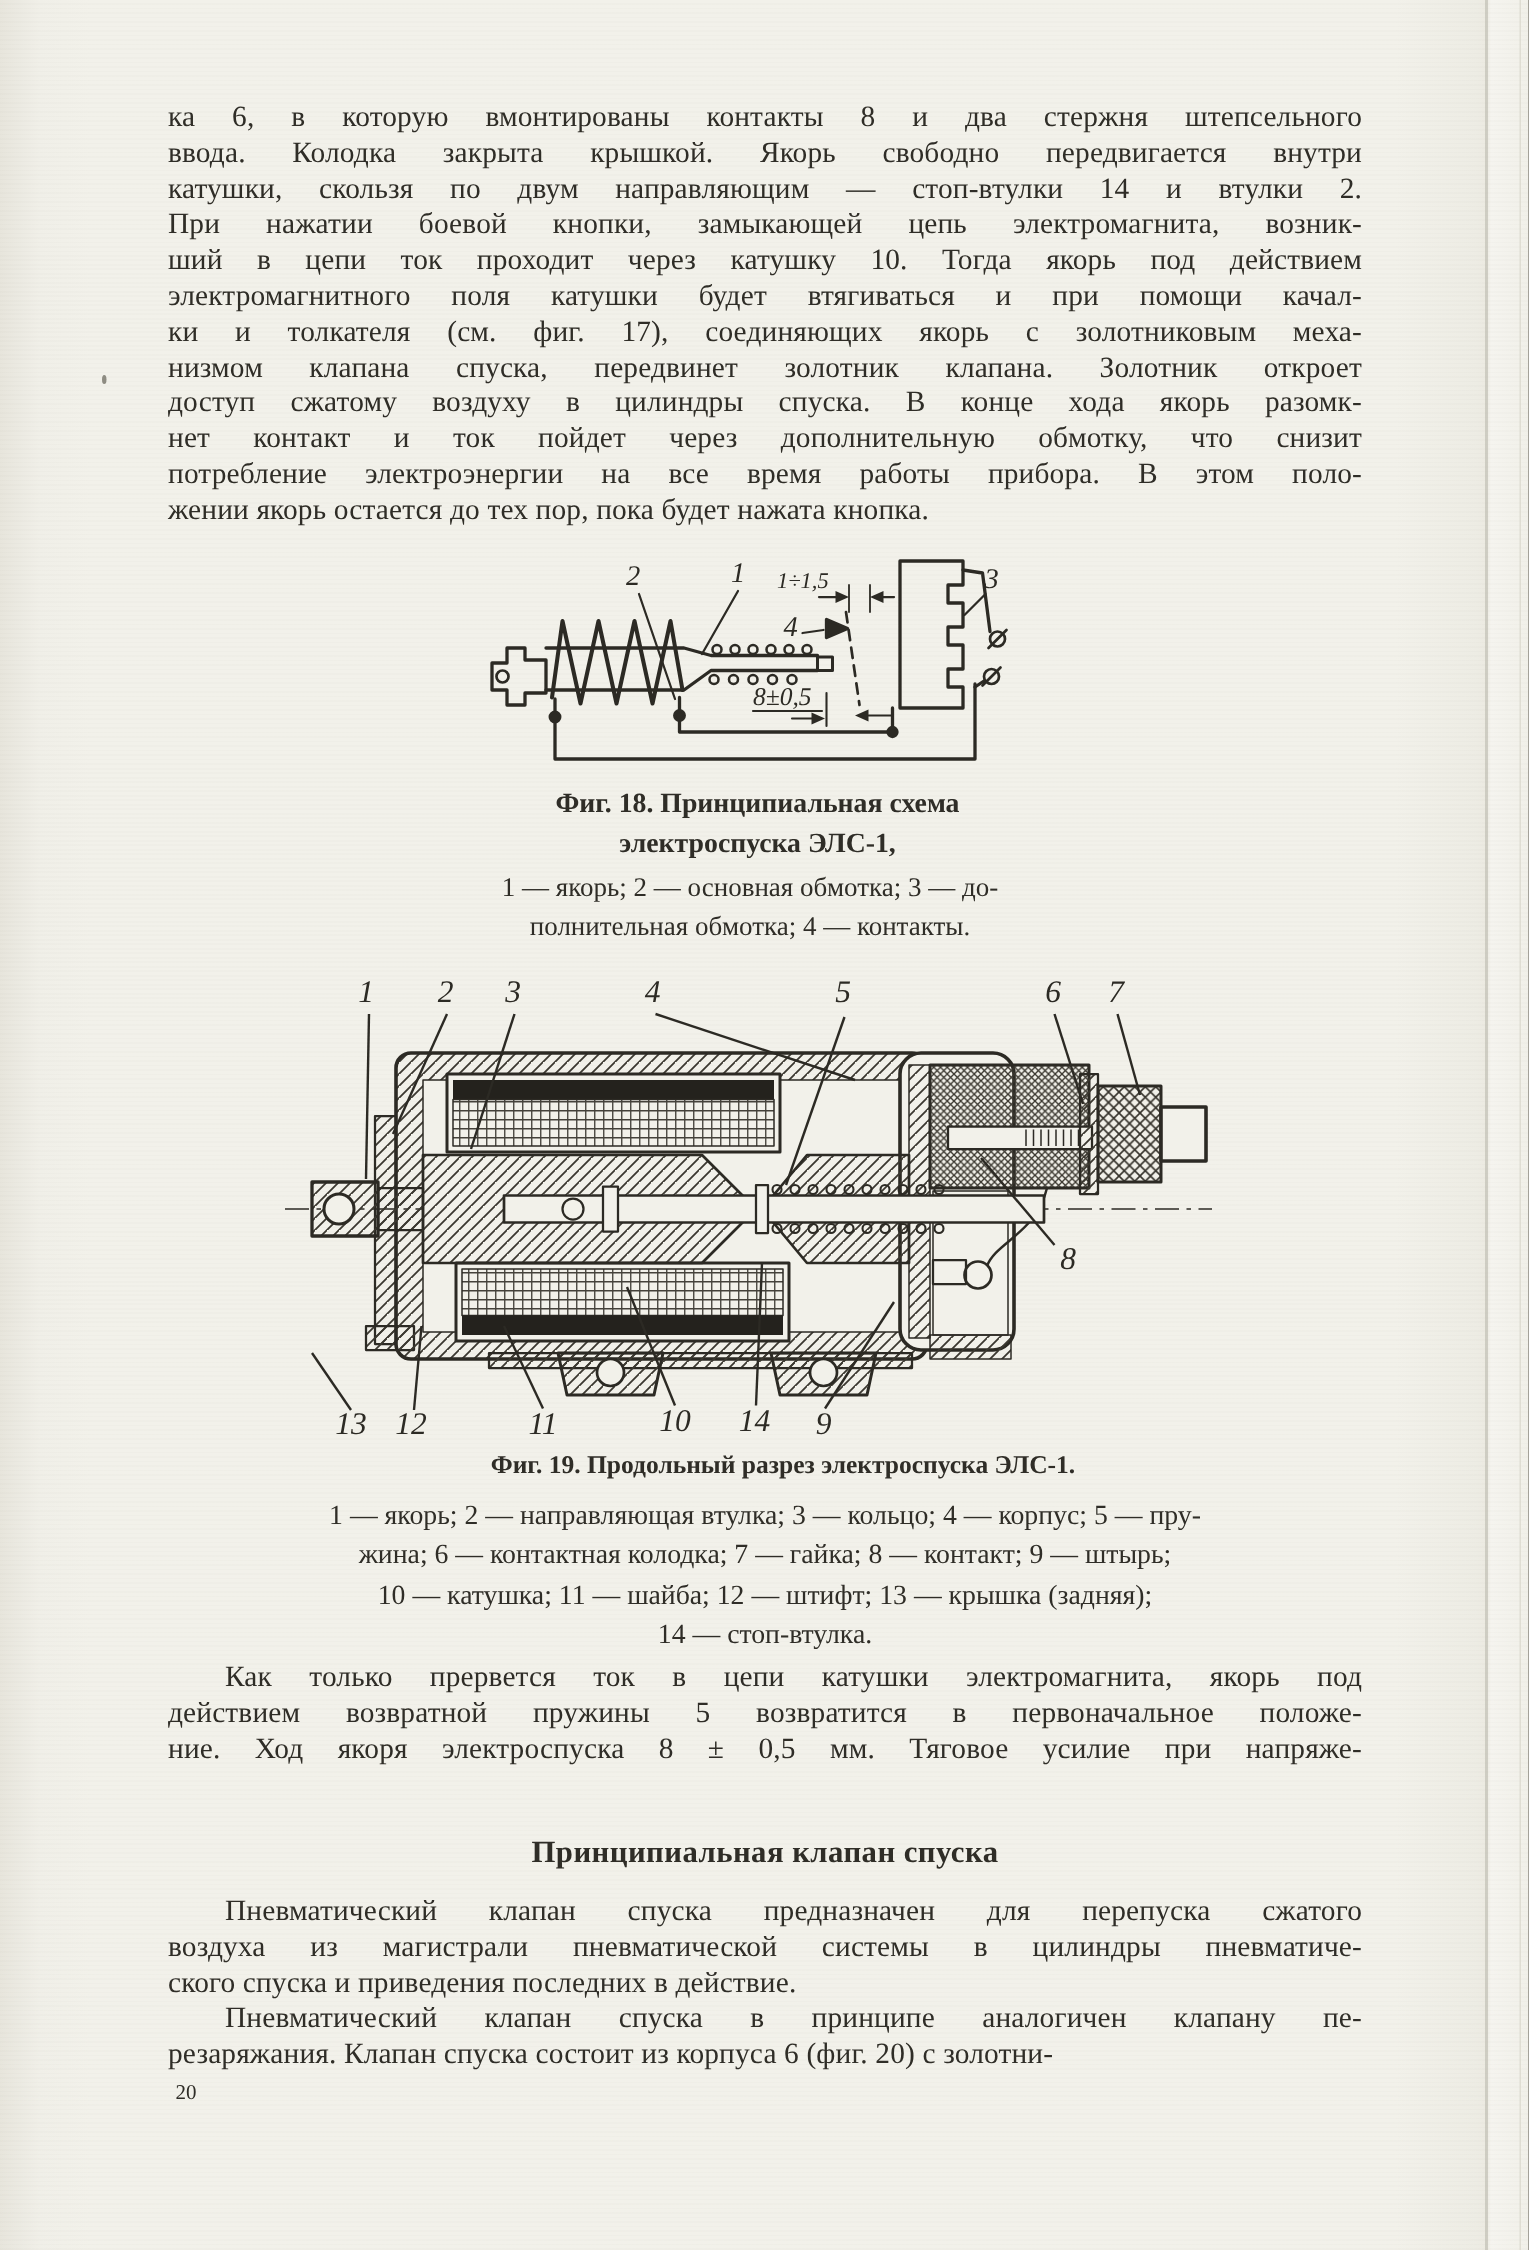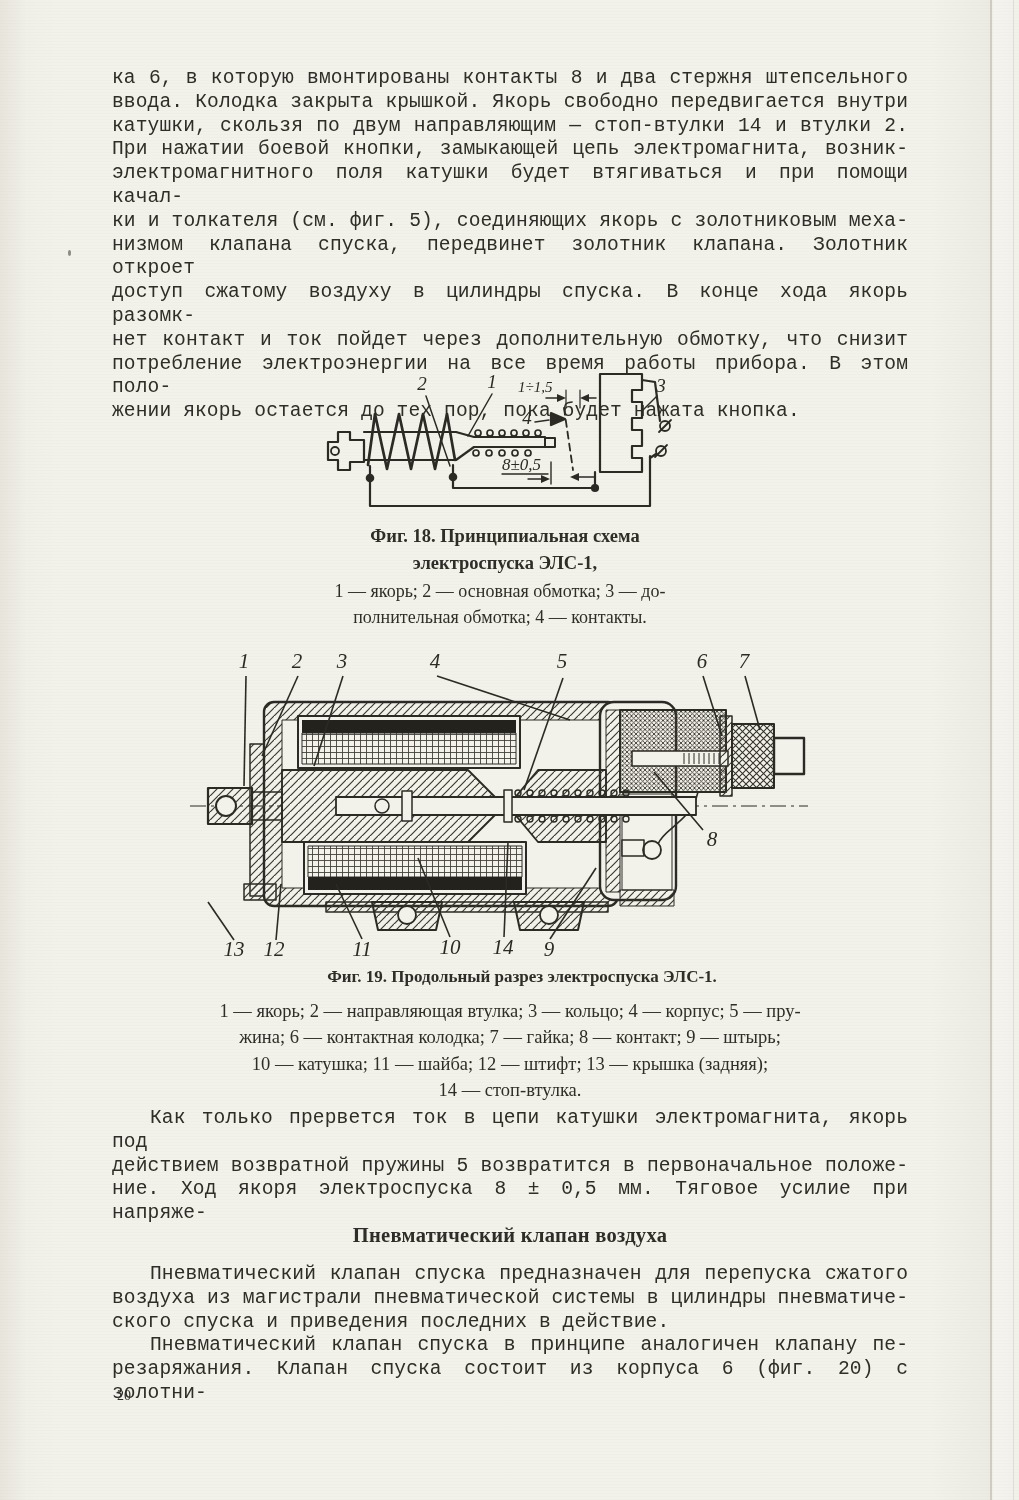--- a/index.html
+++ b/index.html
@@ -7,21 +7,21 @@
     position:relative; width:1019px; height:1500px; overflow:hidden;
     background:
       repeating-linear-gradient(0deg, rgba(60,55,40,.015) 0 1px, transparent 1px 3px),
       linear-gradient(90deg,#e7e5dc 0,#f0efe8 26px,#f2f1ea 60px,#f2f1ea 930px,#edecE4 985px,#eceae1 991px,#f5f4ef 994px,#f1f0e9 100%);
     font-family:"Liberation Serif","DejaVu Serif",serif;
     color:#2f2d27;
   }
   .edge-line{position:absolute;top:0;width:2px;height:100%;background:#b7b5a9;opacity:.55;}
   .edge-line2{position:absolute;top:0;width:1px;height:100%;background:#d8d6ca;opacity:.7;}
   .para{position:absolute;left:112px;width:796px;font-size:19.6px;line-height:23.8px;letter-spacing:.1px;}
-  .para .tline{text-align:justify;text-align-last:justify;white-space:normal;font-family:Liberation Mono, monospace;}
+  .para .tline{text-align:justify;text-align-last:justify;white-space:normal;}
   .para .tline.last{text-align-last:left;}
   .centerlines .tline{text-align-last:center;}
   .p1{top:67px;}
   .p2{top:1107px;}
   .p3{top:1263px;}
   .p4{top:1334px;}
   .heading{position:absolute;left:112px;top:1224px;width:796px;margin:0;
     font-size:20.5px;font-weight:bold;text-align:center;letter-spacing:.3px;}
   .fig18{position:absolute;left:308px;top:366px;width:400px;height:160px;}
   .cap18t{position:absolute;left:300px;top:523px;width:410px;font-size:18.5px;font-weight:bold;line-height:26.5px;}
@@ -40,22 +40,23 @@
 
   <div class="edge-line" style="left:990px"></div>
   <div class="edge-line2" style="left:1013px"></div>
   <div class="speck" style="left:68px;top:250px;width:3px;height:6px"></div>
 
   <div class="para p1">
       <div class="tline">ка 6, в которую вмонтированы контакты 8 и два стержня штепсельного</div>
       <div class="tline">ввода. Колодка закрыта крышкой. Якорь свободно передвигается внутри</div>
       <div class="tline">катушки, скользя по двум направляющим — стоп-втулки 14 и втулки 2.</div>
       <div class="tline">При нажатии боевой кнопки, замыкающей цепь электромагнита, возник-</div>
+      <div class="tline">ший в цепи ток проходит через катушку 10. Тогда якорь под действием</div>
       <div class="tline">электромагнитного поля катушки будет втягиваться и при помощи качал-</div>
-      <div class="tline">ки и толкателя (см. фиг. 5), соединяющих якорь с золотниковым меха-</div>
+      <div class="tline">ки и толкателя (см. фиг. 17), соединяющих якорь с золотниковым меха-</div>
       <div class="tline">низмом клапана спуска, передвинет золотник клапана. Золотник откроет</div>
       <div class="tline">доступ сжатому воздуху в цилиндры спуска. В конце хода якорь разомк-</div>
       <div class="tline">нет контакт и ток пойдет через дополнительную  обмотку,  что снизит</div>
       <div class="tline">потребление электроэнергии на все время работы прибора. В этом поло-</div>
       <div class="tline last">жении якорь остается до тех пор, пока будет нажата кнопка.</div>
     </div>
 
   <svg class="fig18" viewBox="0 0 400 160">
     <g stroke="#2c2a24" fill="none" stroke-width="2.2" stroke-linejoin="round" stroke-linecap="round">
 
@@ -301,21 +302,21 @@
       <div class="tline">10 — катушка;  11 — шайба;  12 — штифт;  13 — крышка  (задняя);</div>
       <div class="tline last">14 — стоп-втулка.</div>
     </div>
 
   <div class="para p2">
       <div class="tline" style="text-indent: 38px;">Как только прервется ток в цепи катушки электромагнита, якорь под</div>
       <div class="tline">действием возвратной пружины 5 возвратится в первоначальное положе-</div>
       <div class="tline">ние. Ход якоря электроспуска 8 ± 0,5 мм. Тяговое усилие при напряже-</div>
     </div>
 
-  <h2 class="heading">Пневматический клапан воздуха</h2>
+  <h2 class="heading">Принципиальная клапан спуска</h2>
 
   <div class="para p3">
       <div class="tline" style="text-indent: 38px;">Пневматический клапан спуска предназначен для перепуска сжатого</div>
       <div class="tline">воздуха из магистрали пневматической системы в цилиндры пневматиче-</div>
       <div class="tline last">ского спуска и приведения последних в действие.</div>
     </div>
   <div class="para p4">
       <div class="tline" style="text-indent: 38px;">Пневматический клапан спуска в принципе аналогичен клапану пе-</div>
       <div class="tline last">резаряжания. Клапан спуска состоит из корпуса 6 (фиг. 20) с золотни-</div>
     </div>

